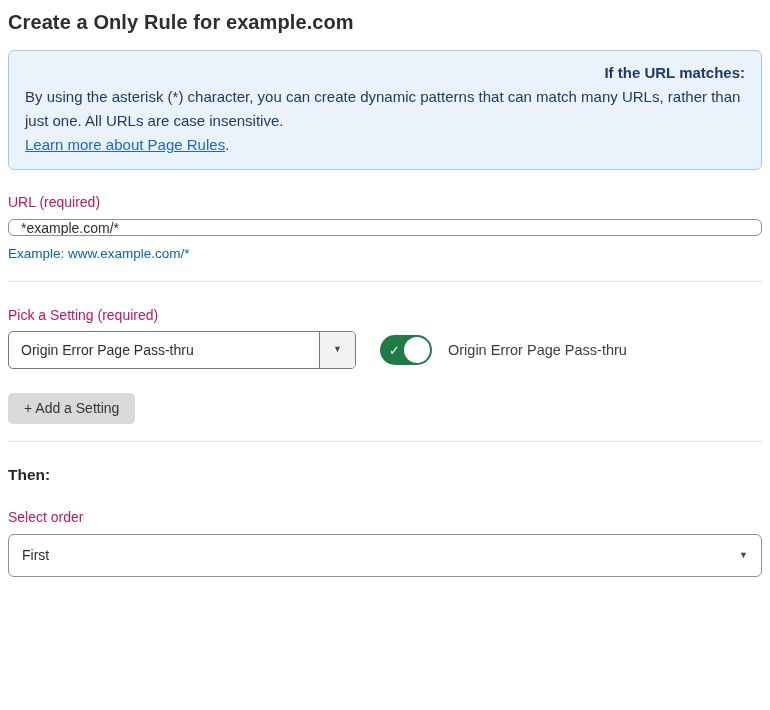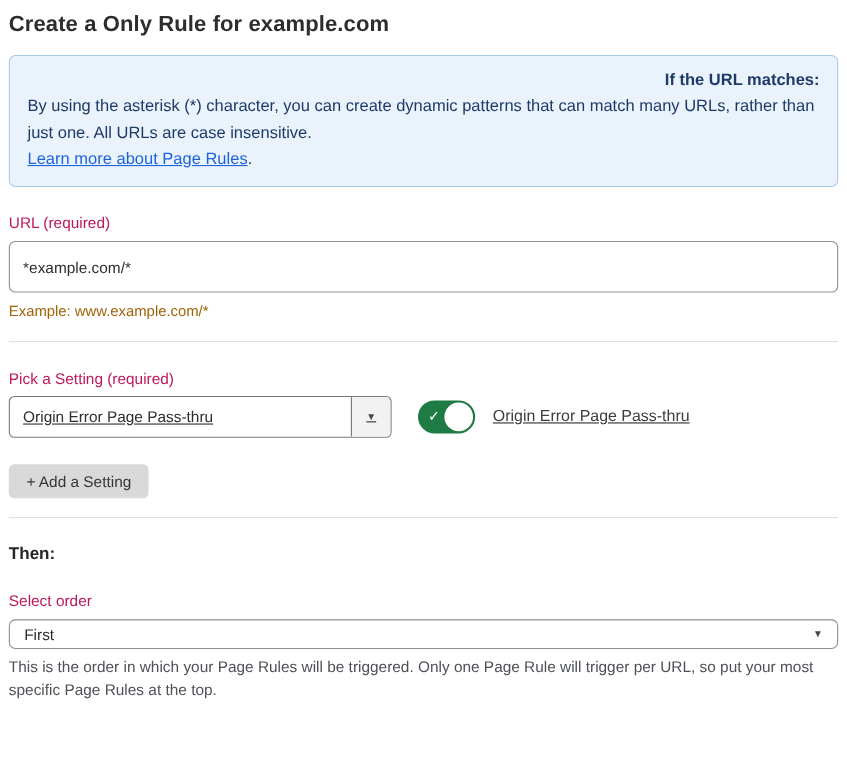--- a/index.html
+++ b/index.html
@@ -33,50 +33,50 @@
     text-decoration: underline;
     cursor: pointer;
   }
 
   
   .field-label {
     display: block;
     font-size: 14px; color: #be185d; line-height: 18px;
   }
   .text-input {
-    width: 100%; height: 47px;
+    width: 100%; height: 17px;
     margin-top: 8px;
     border: 1px solid #8a8f98; border-radius: 6px;
     padding: 0 12px;
     font-family: "Liberation Sans", "DejaVu Sans", sans-serif;
     font-size: 14px; color: #2e2e2e;
     background: #ffffff;
     outline: none;
   }
   .helper-text {
     margin-top: 7px;
-    font-size: 13.5px; color: #a16207; line-height: 20px;
+    font-size: 13.5px; color: #0369a1; line-height: 20px;
   }
 
   .divider {
     border: none; border-top: 1px solid #e0e0e0;
     margin-top: 17px;
   }
 
   .section-heading {
     font-size: 15.5px; font-weight: 700; color: #262626;
     line-height: 20px;
   }
   .mt-23 { margin-top: 23px; }
   .mt-24 { margin-top: 24px; }
 
   
   .settings-row {
     margin-top: 7px;
-    display: flex; align-items: center; text-decoration: underline;
+    display: flex; align-items: center;
   }
   .select-composite {
     width: 348px; height: 38px;
     border: 1px solid #75797e; border-radius: 5px;
     display: flex; align-items: stretch;
     background: #ffffff;
     overflow: hidden;
     cursor: pointer;
   }
   .select-composite .select-value {
@@ -134,21 +134,21 @@
   }
   .btn-secondary {
     background: var(--secondary-button, #d9d9d9);
     color: #333639;
   }
   .add-setting-btn { margin-top: 24px; }
 
   
   .select-full {
     margin-top: 8px;
-    width: 100%; height: 27px;
+    width: 100%; height: 43px;
     border: 1px solid #8a8f98; border-radius: 6px;
     background: #ffffff;
     display: flex; align-items: center; justify-content: space-between;
     padding: 0 13px;
     font-size: 14px; color: #2e2e2e;
     cursor: pointer;
   }
   .order-helper {
     margin-top: 6px;
     font-size: 14px; color: #4e5156; line-height: 21px;
@@ -195,19 +195,18 @@
   <hr class="divider">
 
   <h2 class="section-heading mt-23">Then:</h2>
 
   <label class="field-label mt-23">Select order</label>
 
   <div class="select-full">
     <span>First</span>
     <span class="arrow-glyph">▼</span>
   </div>
-  <div class="order-helper">This is the order in which your Page Rules will be triggered. Only one Page Rule will trigger per URL, so put your most specific Page Rules at the top.</div>
 
   
 
   
 
 </div>
 
 </body></html>

